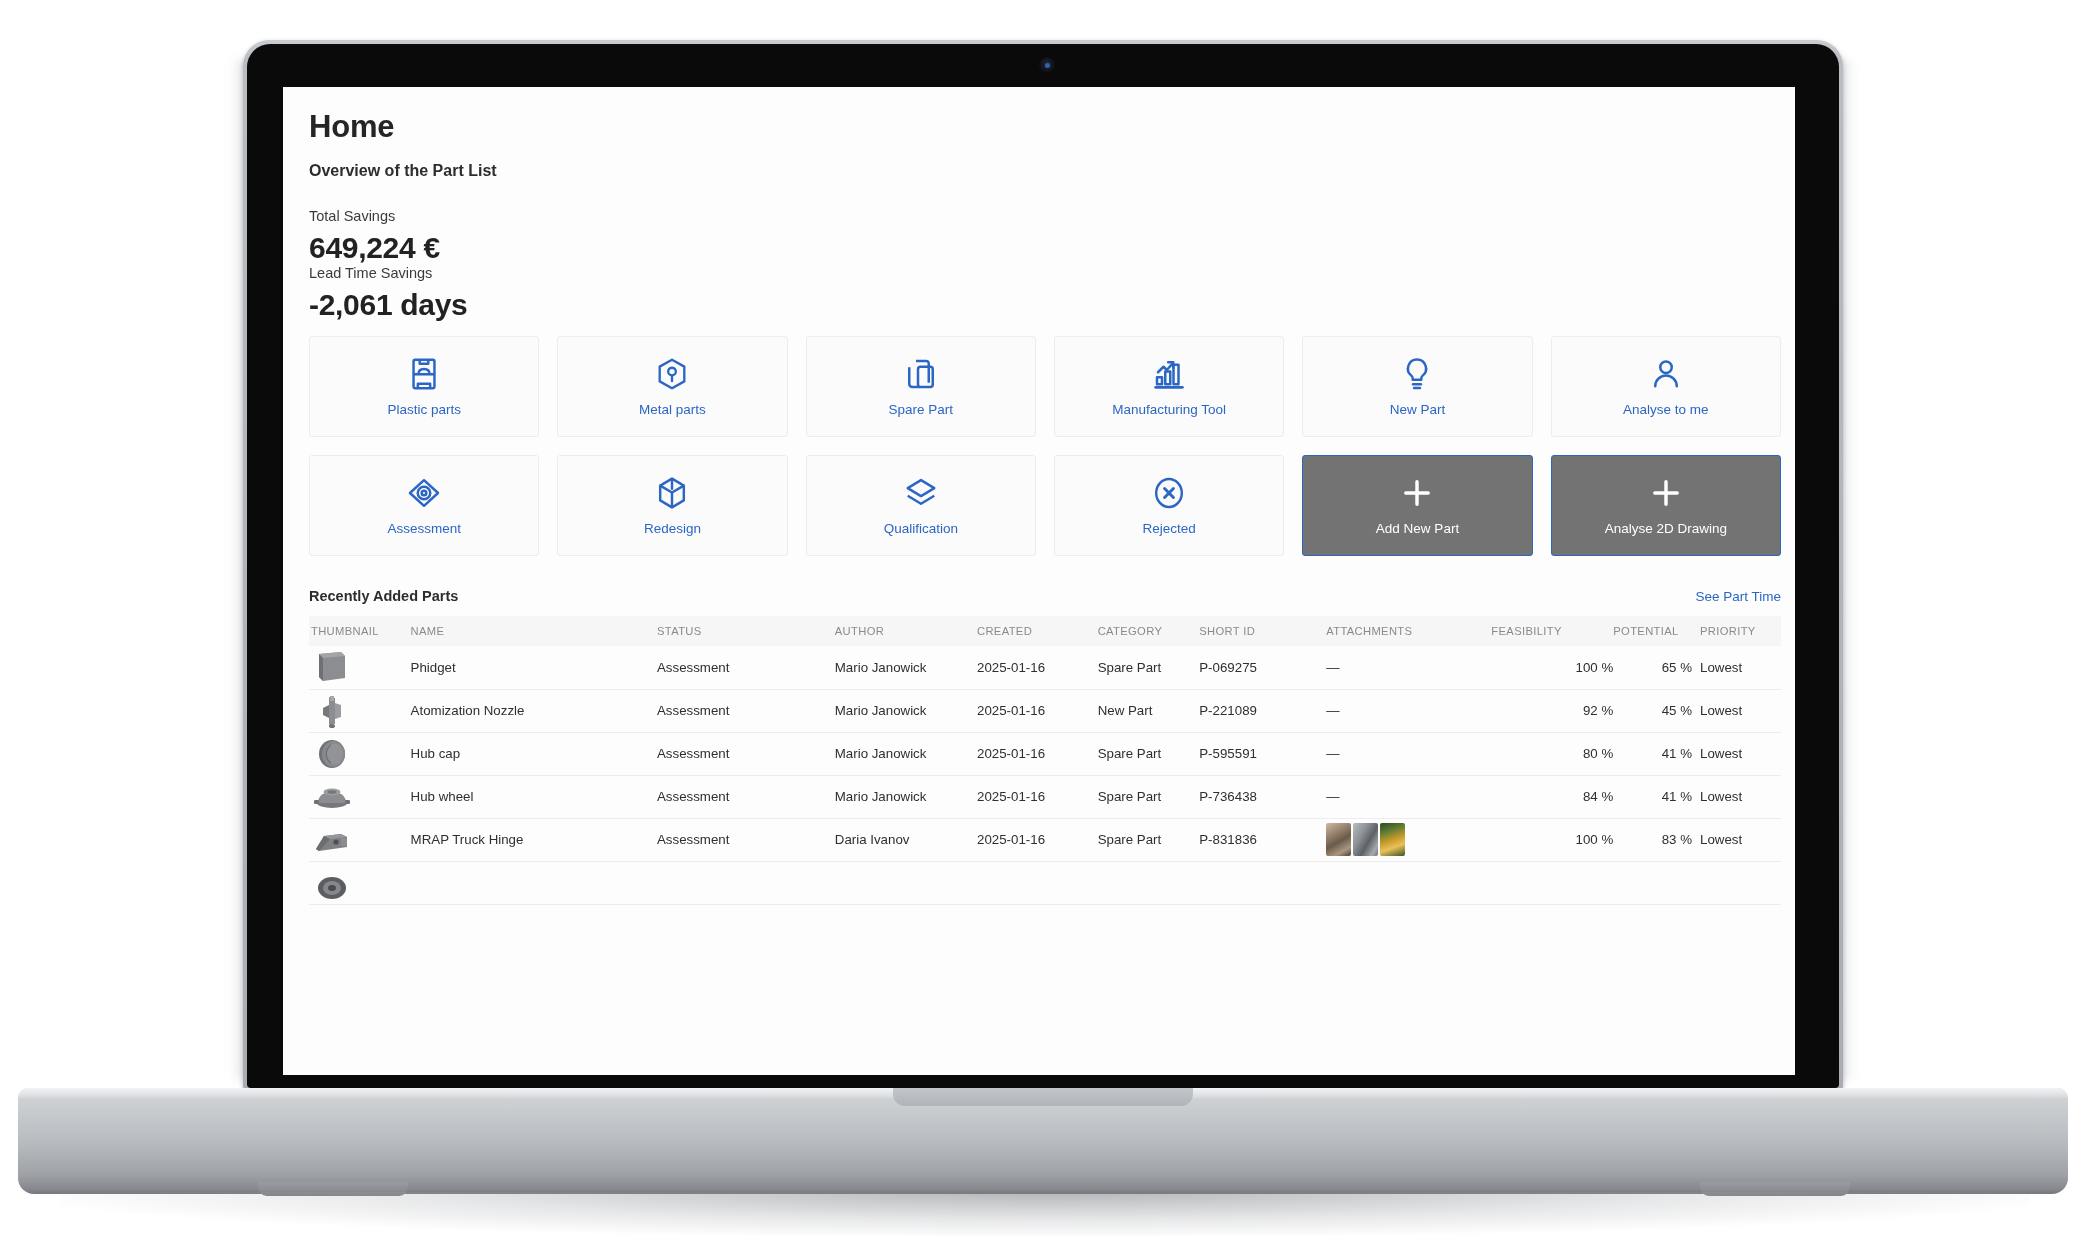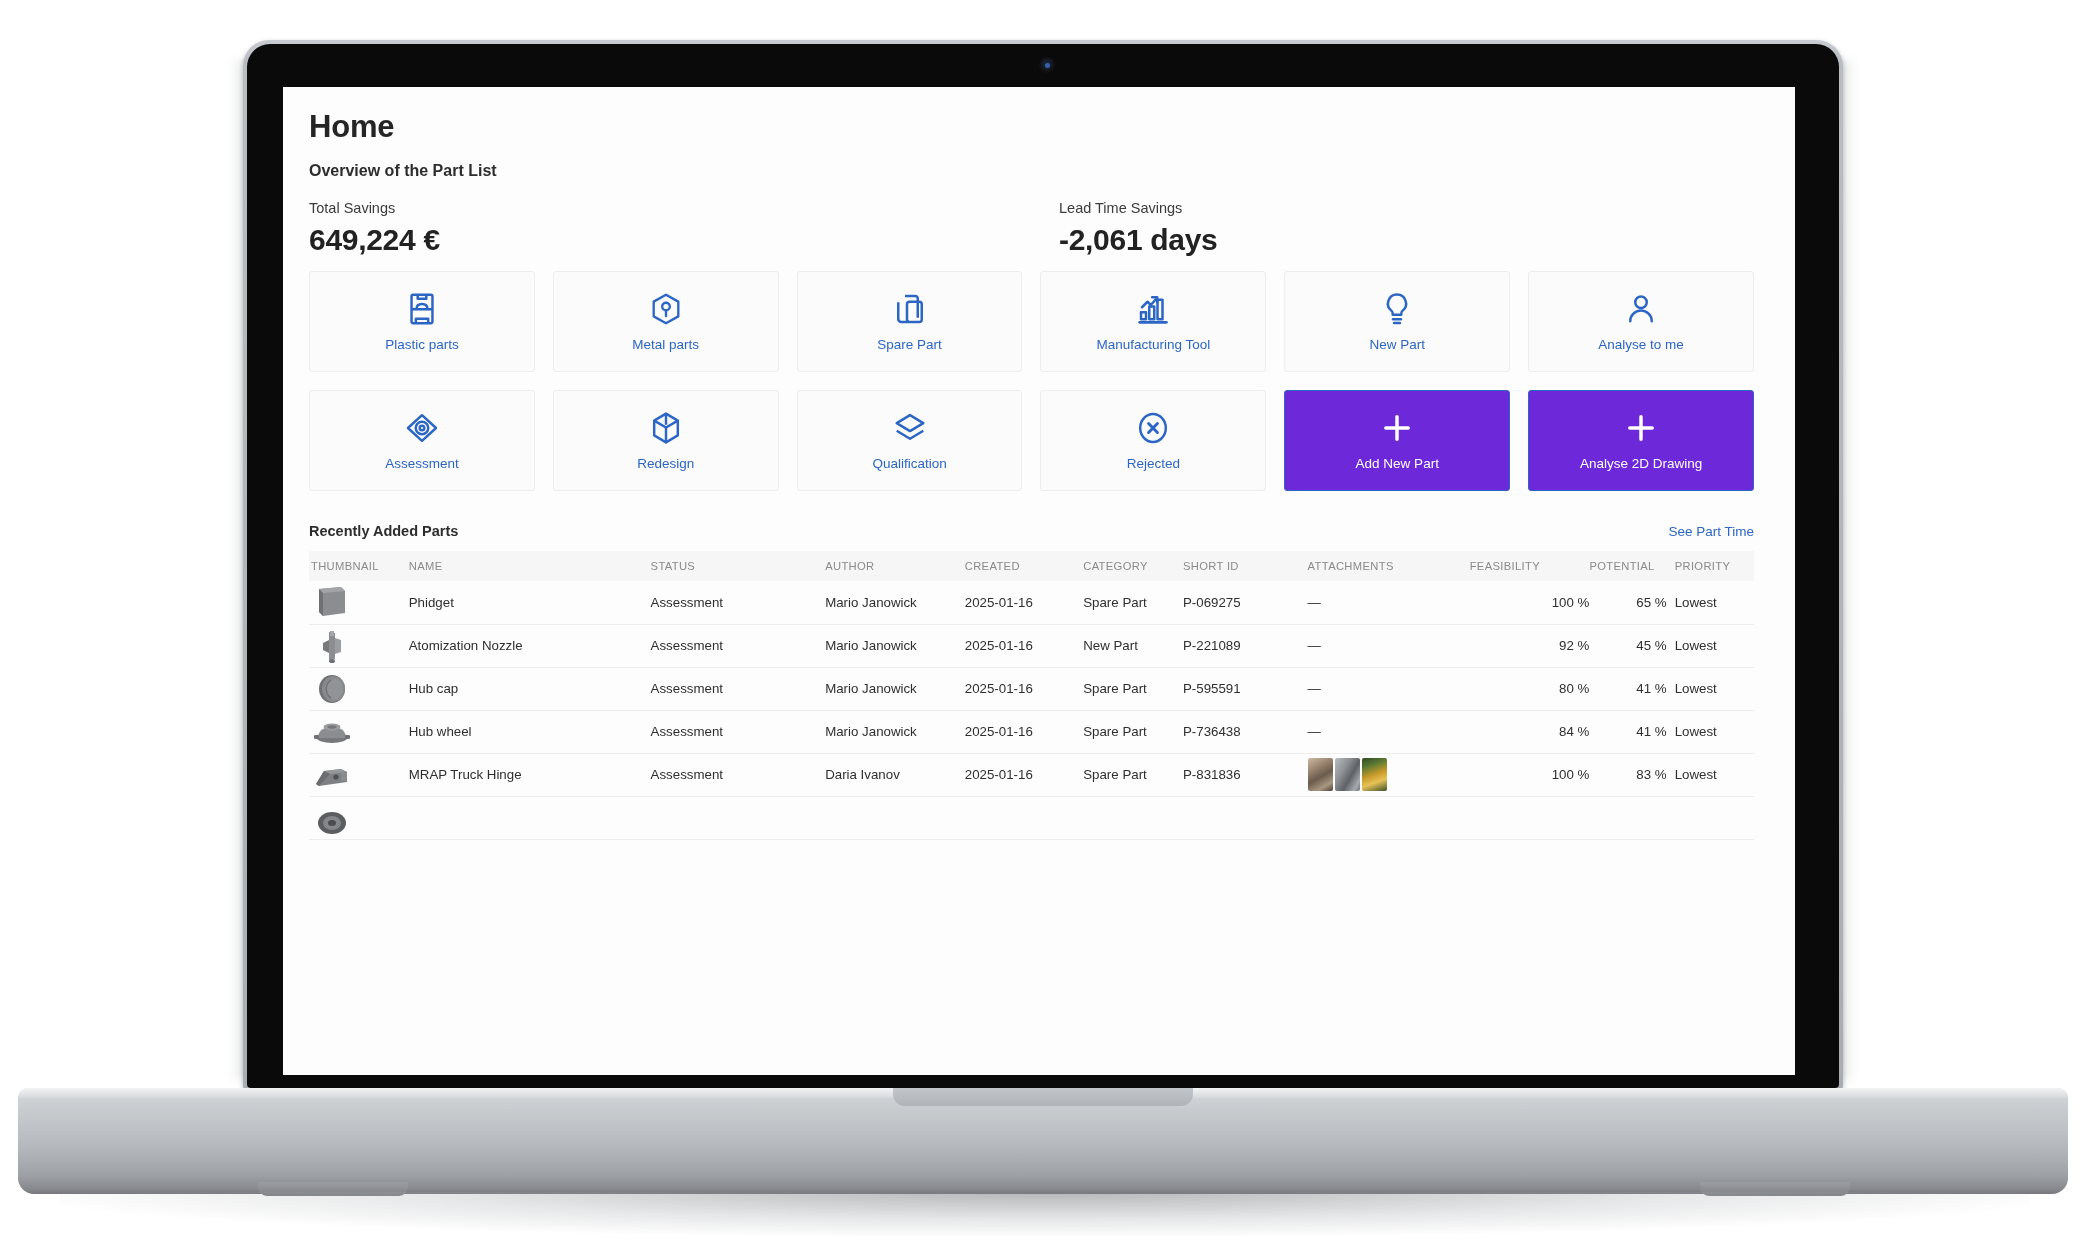--- a/index.html
+++ b/index.html
@@ -64,41 +64,41 @@
   .laptop-shadow {
     position:absolute; left:60px; top:1192px; width:1970px; height:44px;
     background: radial-gradient(ellipse at 50% 0%, rgba(120,123,128,.55) 0%, rgba(160,163,168,.25) 45%, rgba(255,255,255,0) 75%);
   }
   .lid-glow-l { position:absolute; left:230px; top:60px; width:22px; height:1020px;
     background: linear-gradient(90deg, rgba(255,255,255,0) 0%, rgba(150,153,158,.35) 100%); filter: blur(4px);}
   .lid-glow-r { position:absolute; left:1834px; top:60px; width:22px; height:1020px;
     background: linear-gradient(270deg, rgba(255,255,255,0) 0%, rgba(150,153,158,.35) 100%); filter: blur(4px);}
 
   
-  .page { padding: 22px 41px 0 26px; }
+  .page { padding: 22px 14px 0 26px; }
   .page-title { font-size: 31px; font-weight: 700; color:#252525; letter-spacing:-.2px; }
   .page-subtitle { font-size: 16px; font-weight: 700; color:#2d2d2d; margin-top: 17px; }
 
-  .kpis { display:flex; margin-top: 20px; }
+  .kpis { display:flex; margin-top: 28px; flex-direction: column; }
   .kpi { }
   .kpi.k1 { width: 750px; }
   .kpi-label { font-size: 14.5px; color:#3b3b3b; }
   .kpi-value { font-size: 30px; font-weight: 700; color:#222; margin-top: 7px; letter-spacing:-.3px;}
 
   .section-label { font-size: 14.5px; font-weight: 700; color:#2d2d2d; margin-top: 47px; }
 
   .tiles { display:grid; grid-template-columns: repeat(6, 1fr); gap: 18px; margin-top: 14px; }
   .tile {
     height: 101px; background:#fbfbfb; border:1px solid #eceded; border-radius: 3px;
     display:flex; flex-direction:column; align-items:center; justify-content:center;
     cursor:pointer;
   }
   .tile .ticon { height: 36px; display:flex; align-items:center; justify-content:center; }
   .tile .tlabel { font-size: 13.5px; color:#2c66c4; margin-top: 10px; font-weight:400;}
-  .tile.primary { background:#6d28d9; border-color:#2c66c4; }
+  .tile.primary { background:#737373; border-color:#2c66c4; }
   .tile.primary .tlabel { color:#fff; font-weight:400; }
   .tiles.row2 { margin-top: 18px; }
 
   
   .tbl-head-row { display:flex; align-items:baseline; justify-content:space-between; margin-top: 32px; }
   .tbl-title { font-size: 14.5px; font-weight:700; color:#2d2d2d; }
   .see-list { font-size: 13.5px; color:#2c66c4; cursor:pointer; }
 
   table.parts { width:100%; border-collapse: collapse; margin-top: 12px; table-layout: fixed; }
   table.parts thead th {

